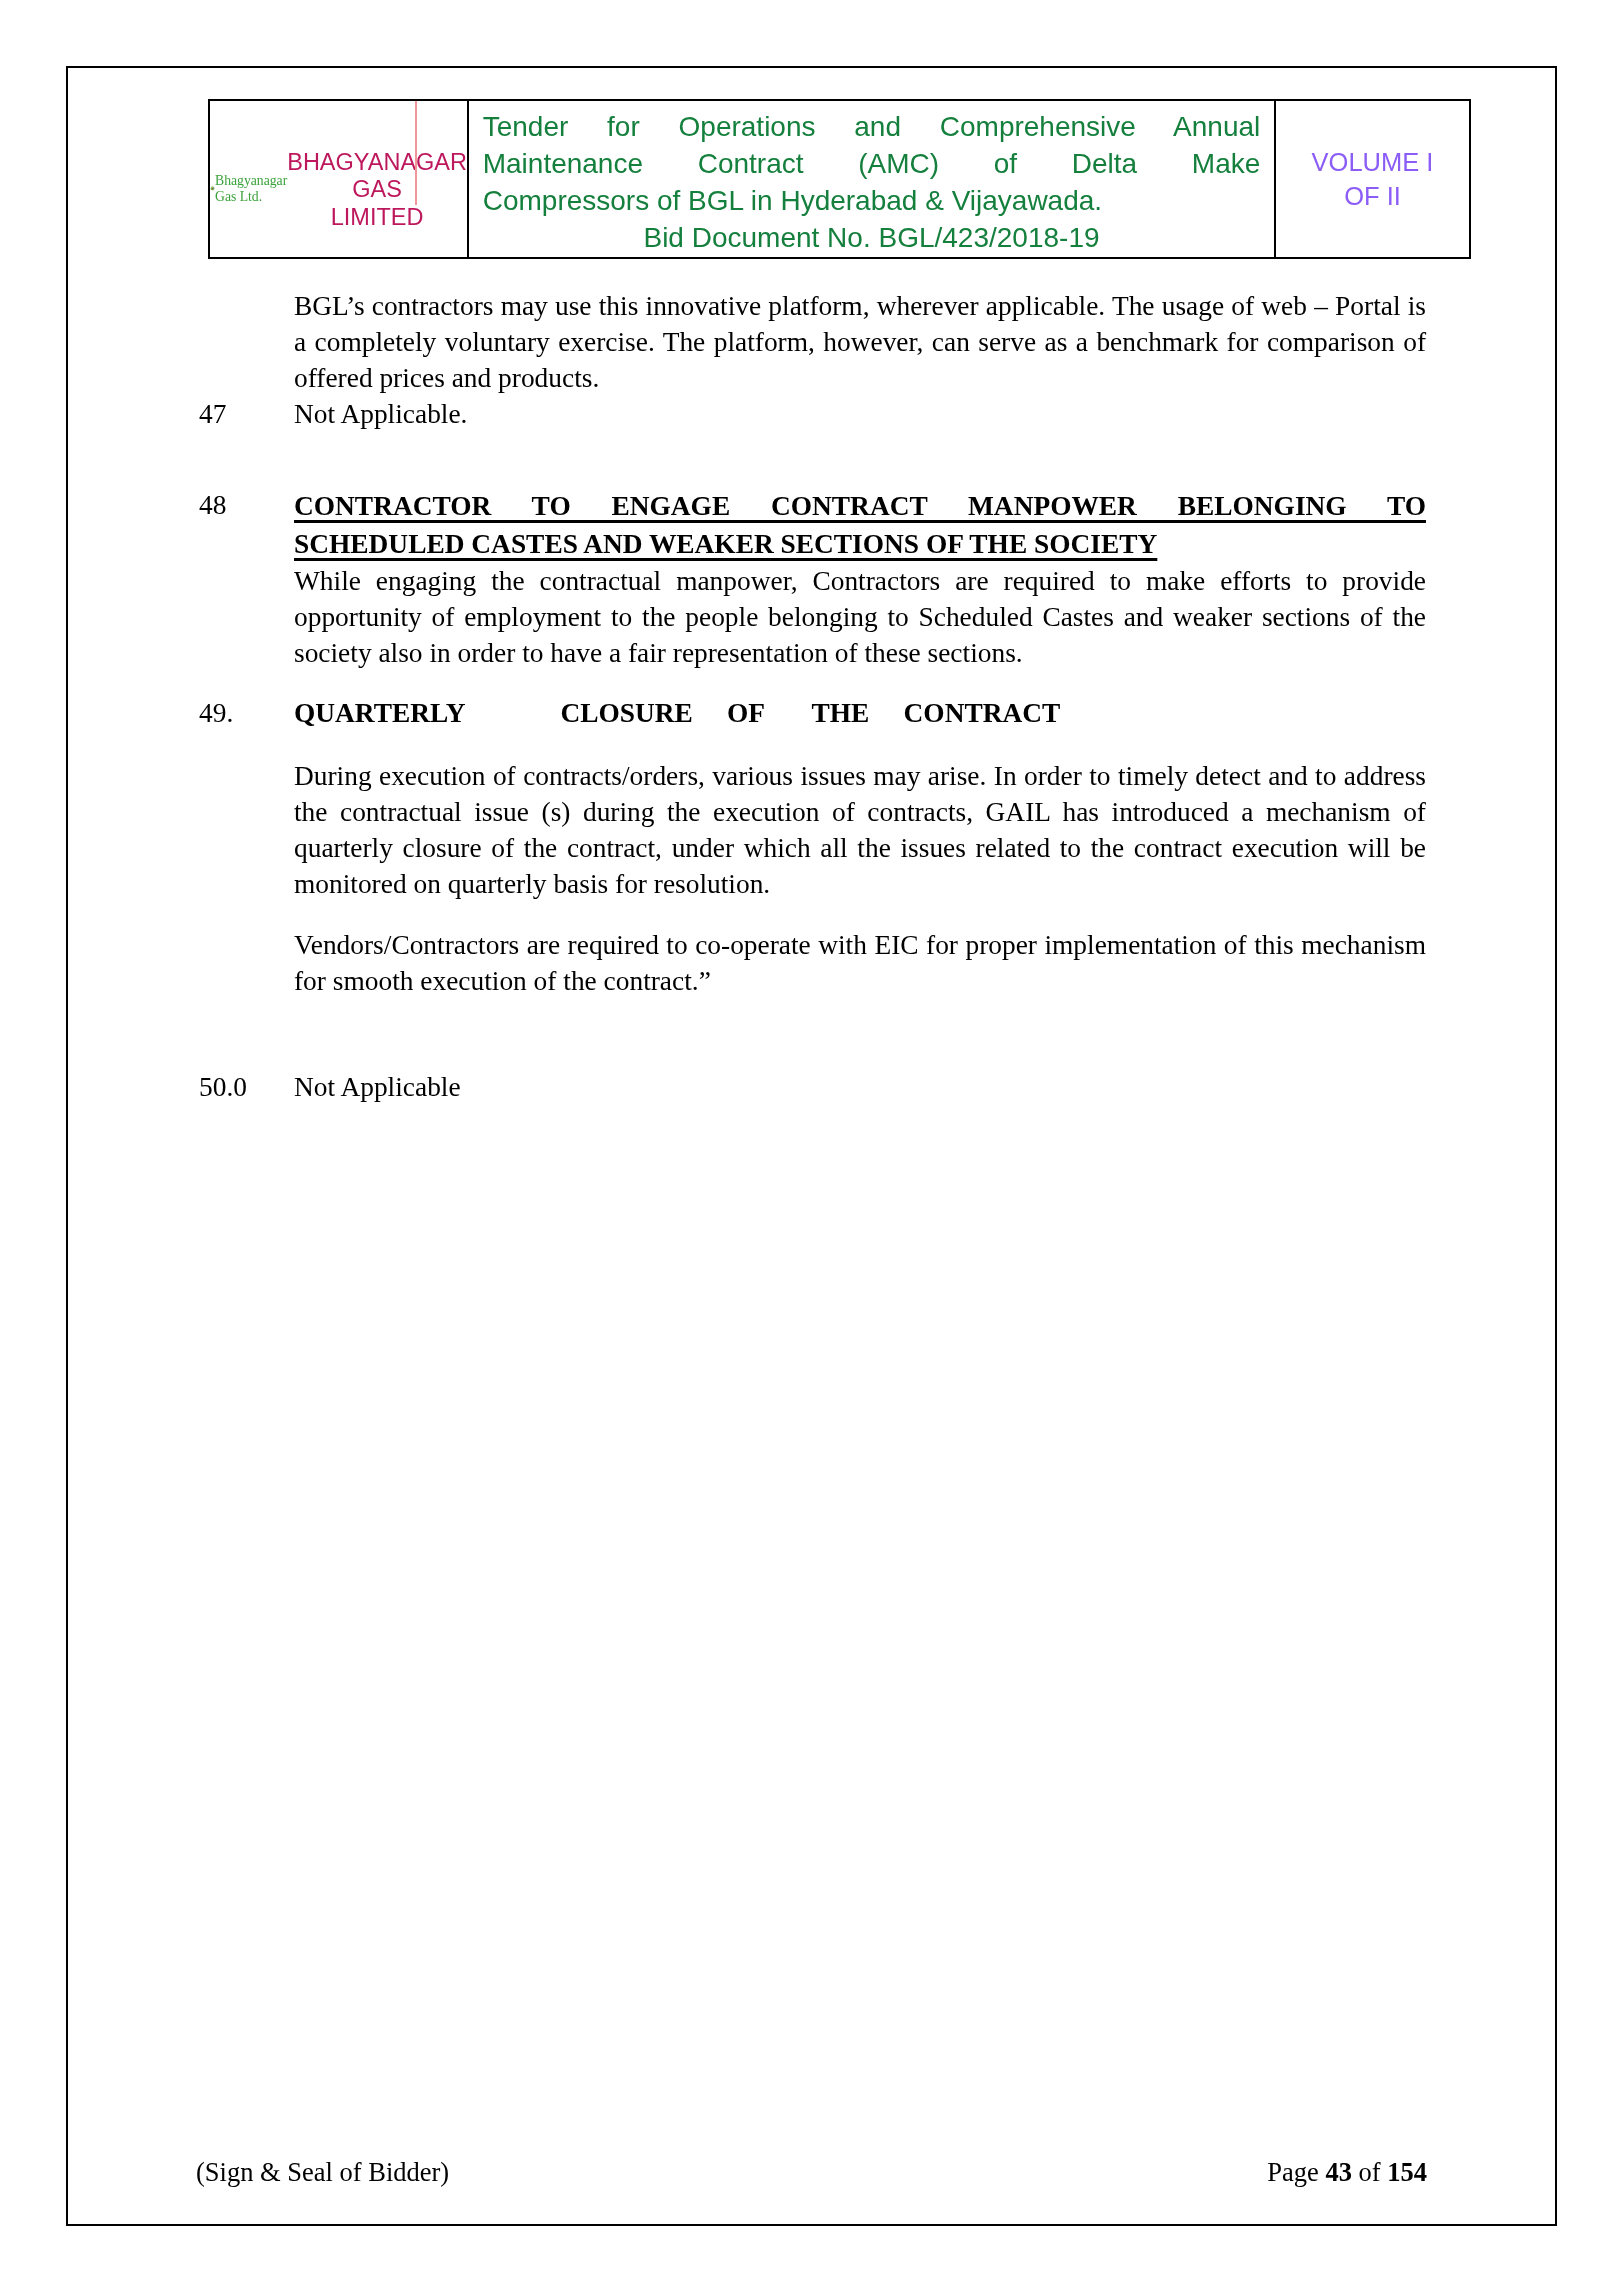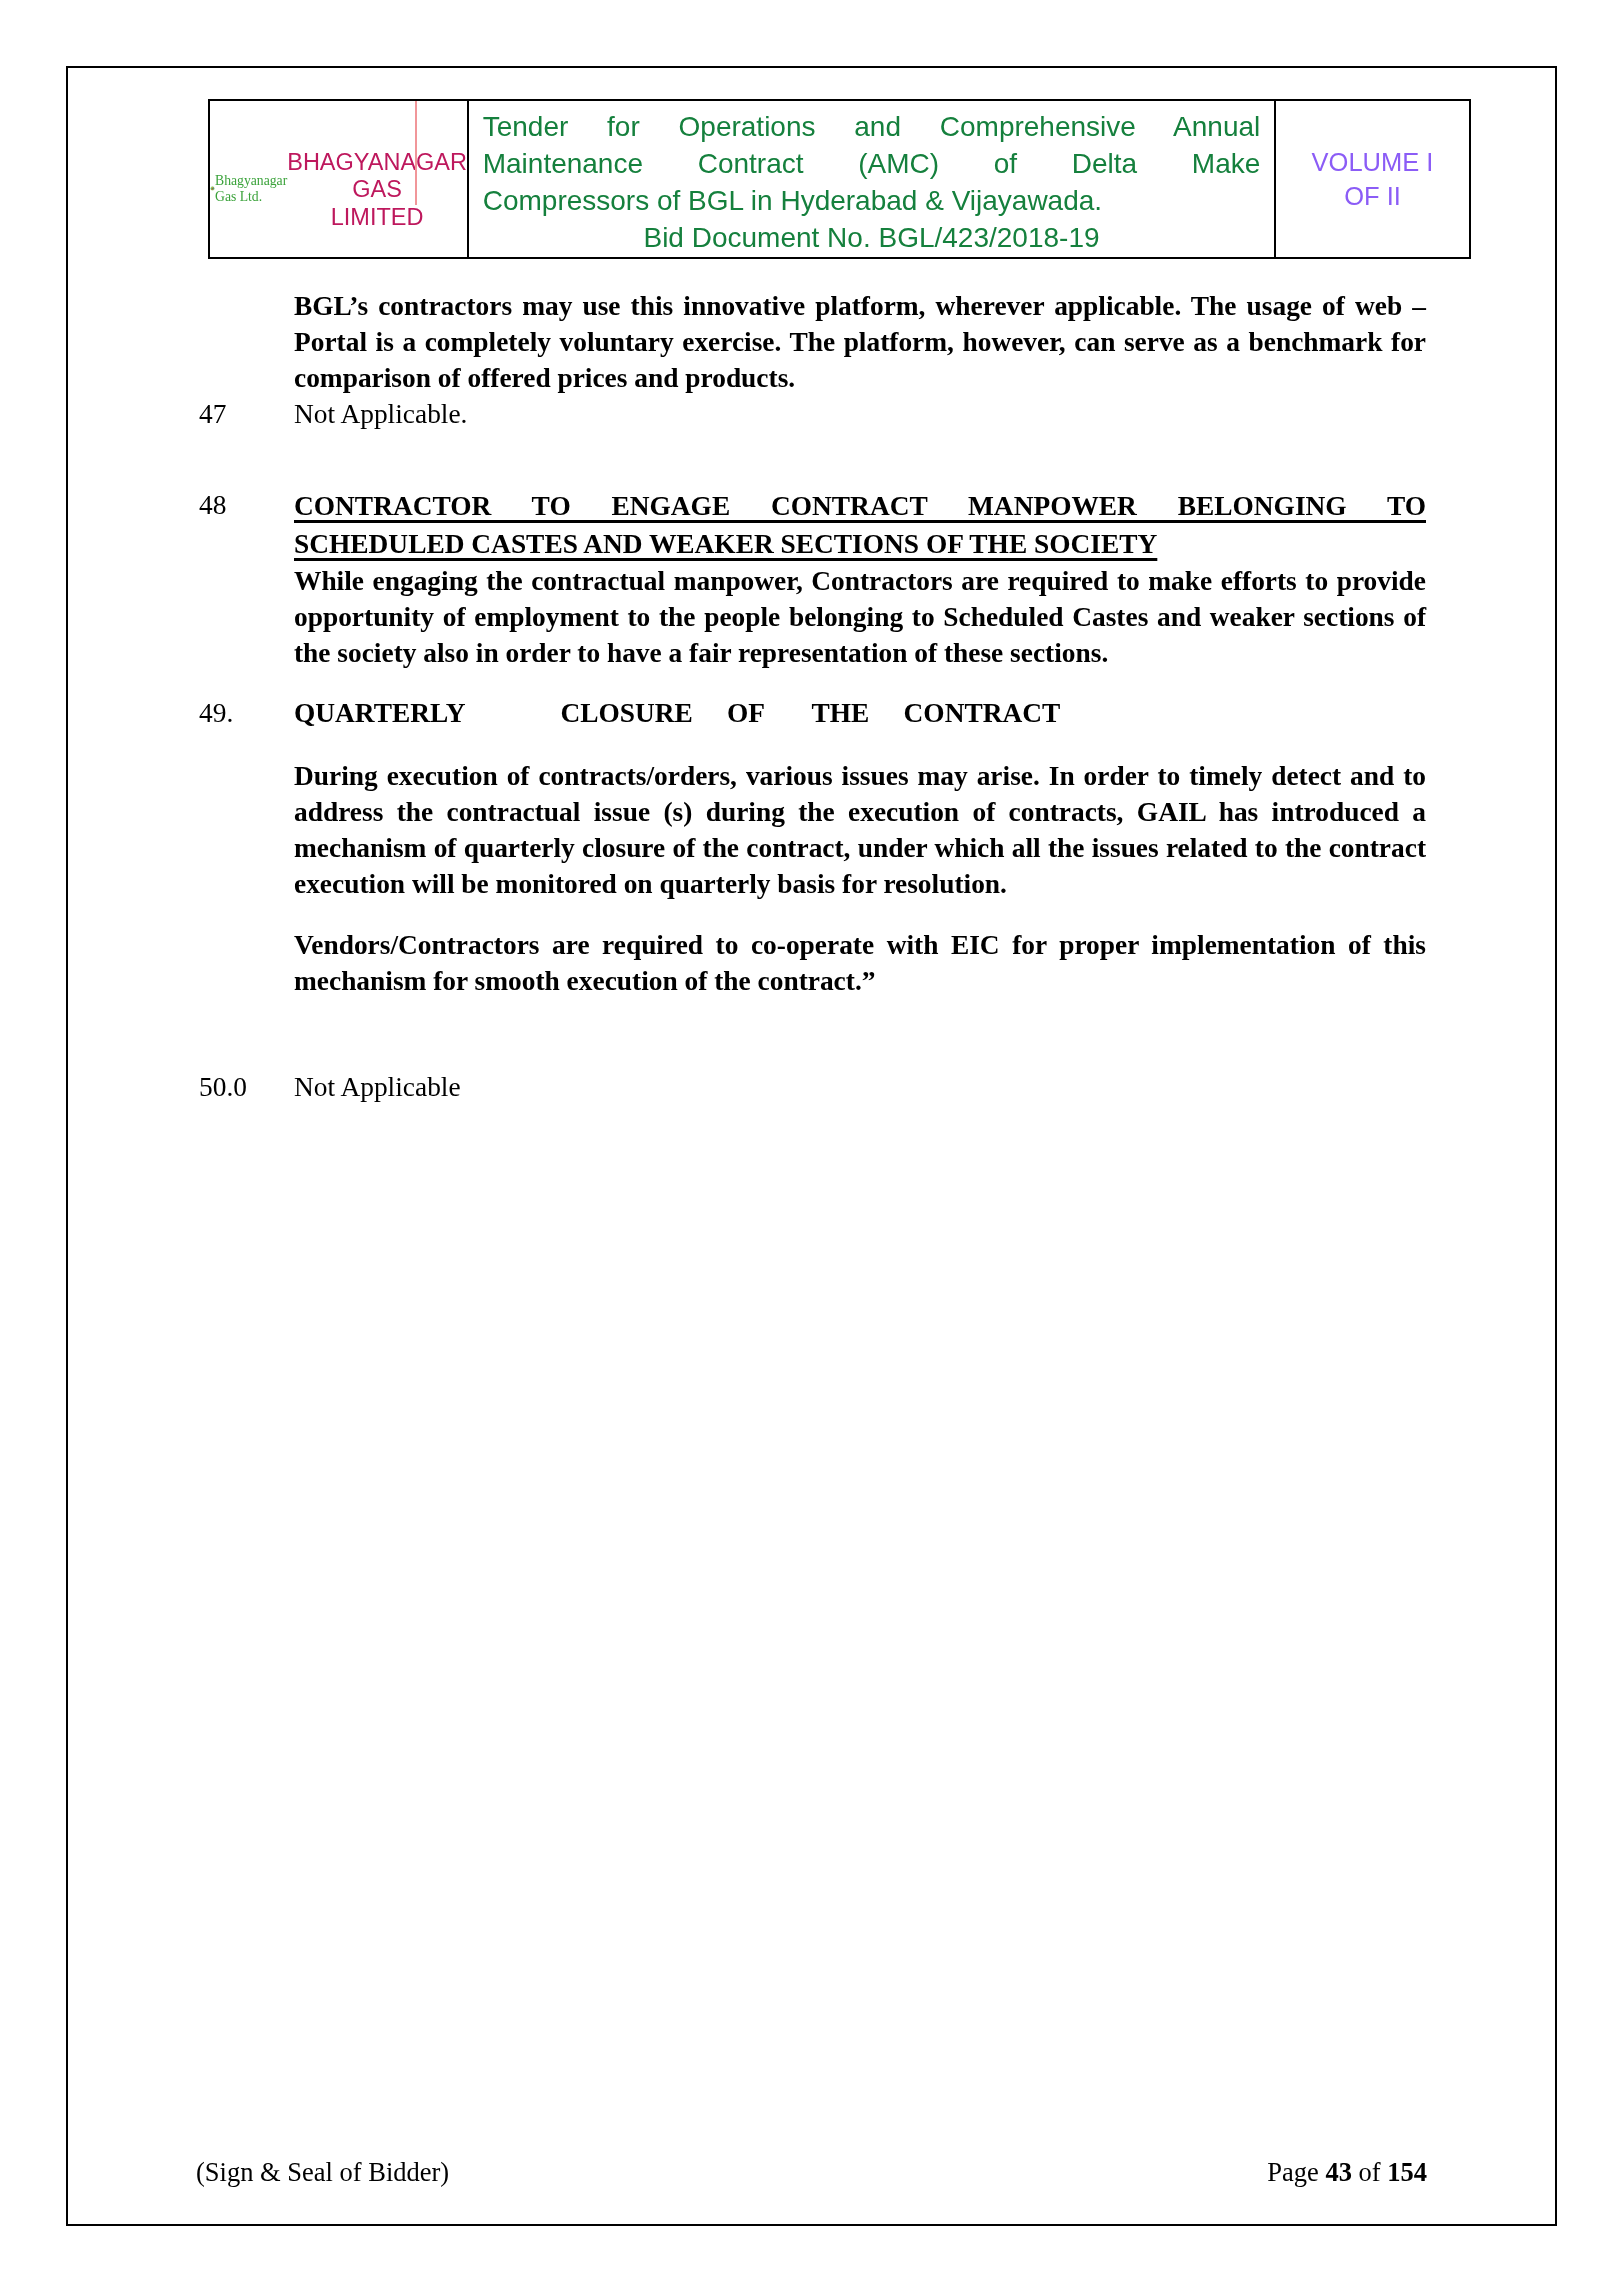--- a/index.html
+++ b/index.html
@@ -84,21 +84,21 @@
   .content {
     position: absolute;
     left: 199px; top: 288px;
     width: 1227px;
     font-size: 27.4px;
     line-height: 36px;
   }
   .row { display: flex; align-items: flex-start; }
   .num-col { width: 95px; flex: 0 0 95px; }
   .txt-col { width: 1132px; flex: 0 0 1132px; }
-  .para { text-align: justify; font-weight: bold; }
+  .para { text-align: justify; }
   .indented { margin-left: 95px; width: 1132px; }
 
   .sec48 { margin-top: 55px; }
   .h48-line {
     font-weight: bold;
     line-height: 38px;
     text-decoration: underline;
     text-decoration-thickness: 2.5px;
     text-underline-offset: 4.9px;
   }

